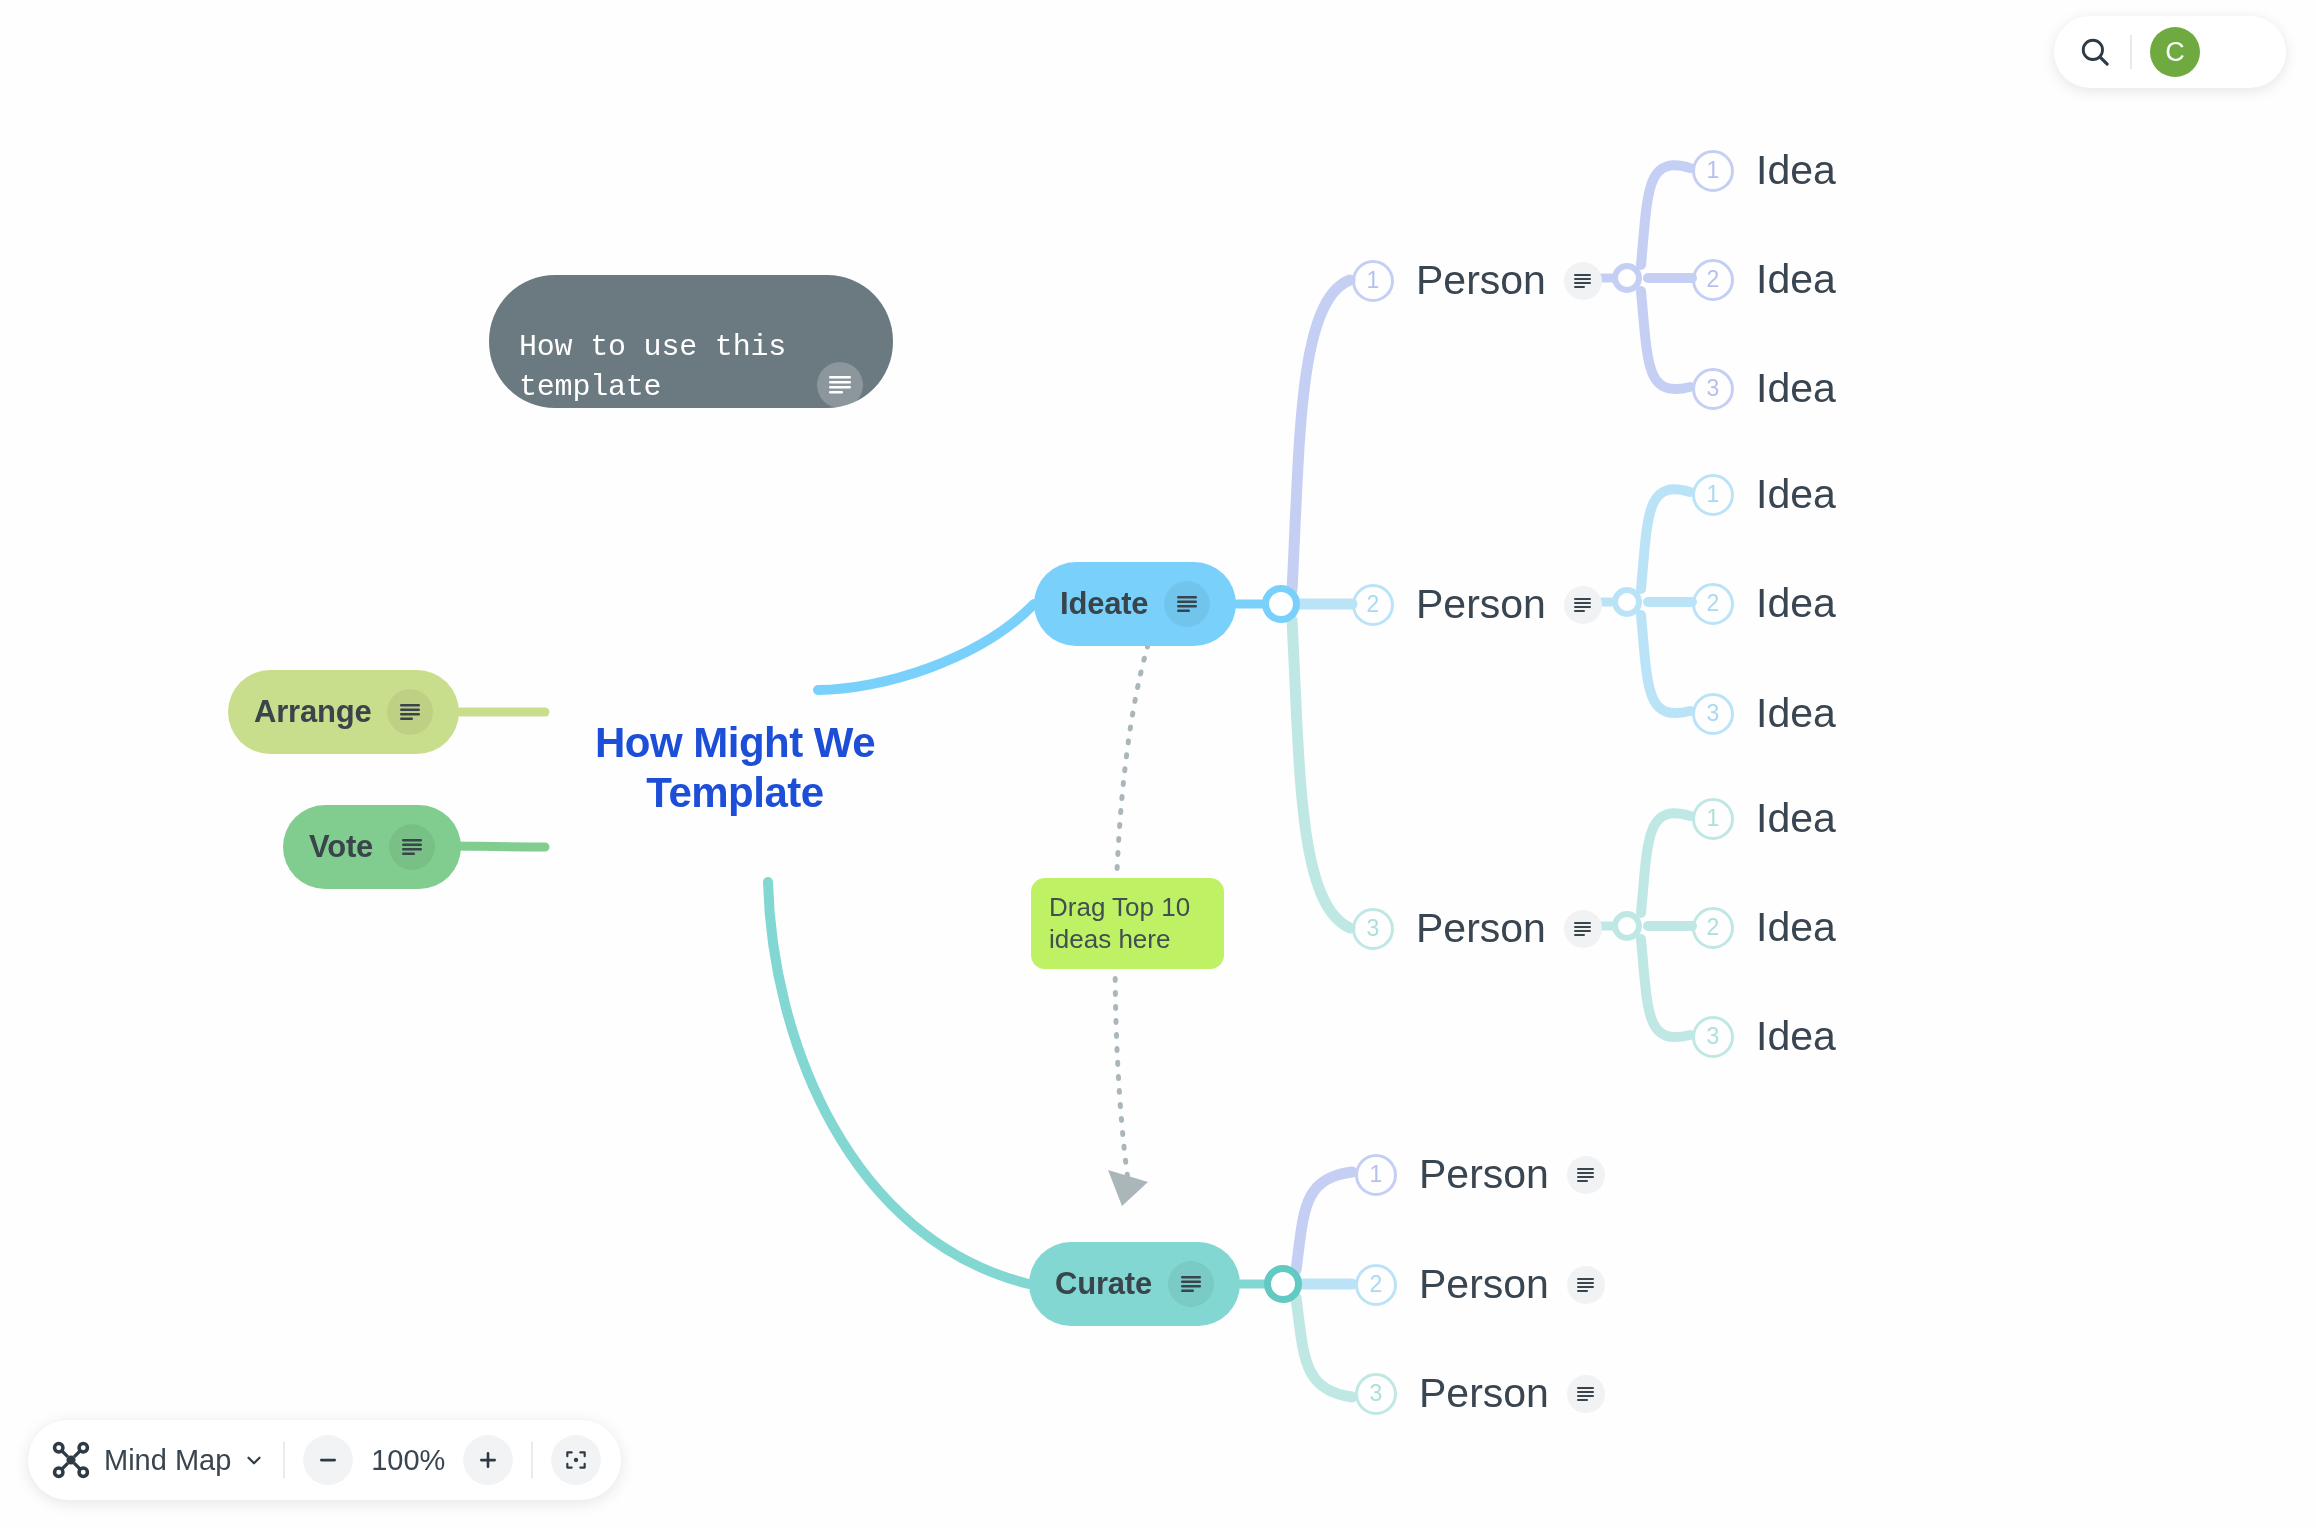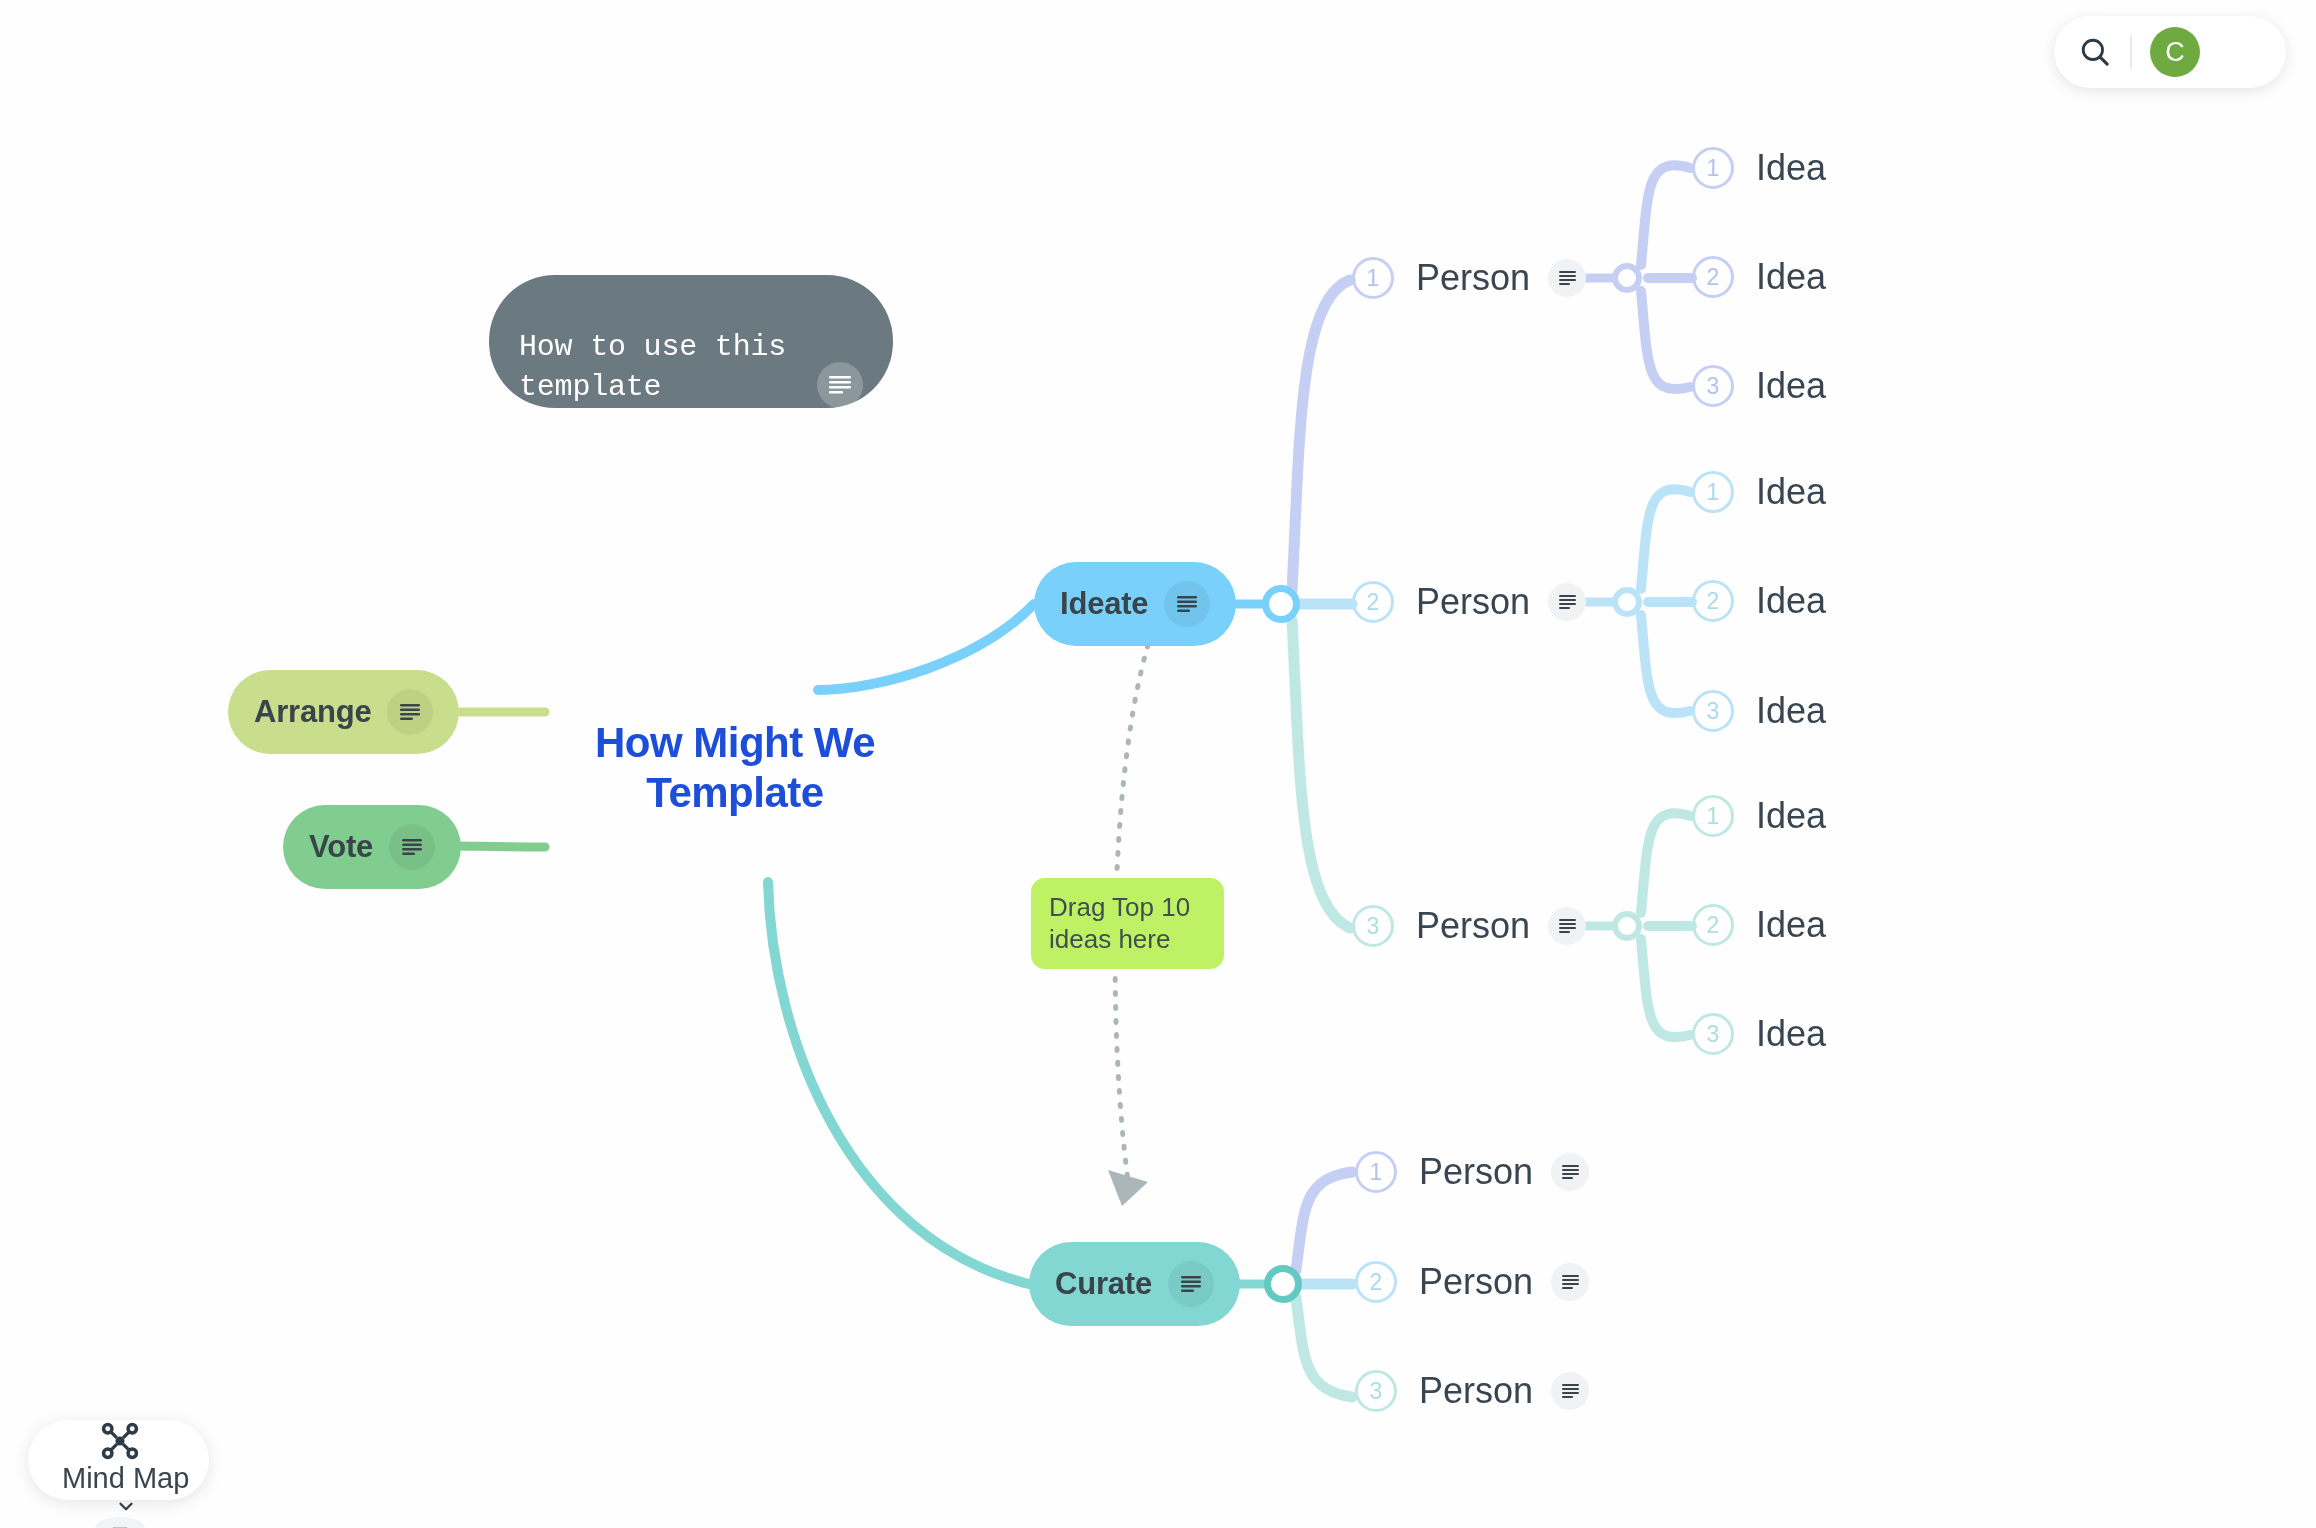--- a/index.html
+++ b/index.html
@@ -86,21 +86,21 @@
     width: 42px; height: 42px; border-radius: 50%;
     border: 3px solid #c5cff4;
     display: flex; align-items: center; justify-content: center;
     font-size: 23px; font-weight: 500; color: #b9c5ef;
     flex: 0 0 auto;
   }
   .num.c-periwinkle { border-color: #c5cff4; color: #b4c1ef; }
   .num.c-sky        { border-color: #bbe3f8; color: #a9d9f3; }
   .num.c-teal       { border-color: #bfe8e4; color: #ace0da; }
   .leaf .text {
-    font-size: 36px; color: #394550; margin-left: 22px;
+    font-size: 41px; color: #394550; margin-left: 22px;
     font-weight: 400;
   }
   .leaf .notes-badge { margin-left: 18px; width: 38px; height: 38px; }
 
   
   .hub {
     position: absolute;
     width: 38px; height: 38px; border-radius: 50%;
     background: #ffffff;
     border: 7px solid #79d1fb;
@@ -147,21 +147,20 @@
 
   
   #toolbar {
     position: absolute; left: 28px; bottom: 28px;
     height: 80px;
     background: #ffffff;
     border-radius: 42px;
     box-shadow: 0 3px 16px rgba(0,0,0,0.10);
     display: flex; align-items: center;
     padding: 0 20px 0 22px;
-    flex-direction: column;
   }
   #toolbar .tb-divider {
     width: 2px; height: 36px; background: #e9ebee; margin: 0 18px;
   }
   #toolbar .mode-label {
     font-size: 29px; color: #394550; margin-left: 12px;
   }
   .round-btn {
     width: 50px; height: 50px; border-radius: 50%;
     background: #f1f3f5;

